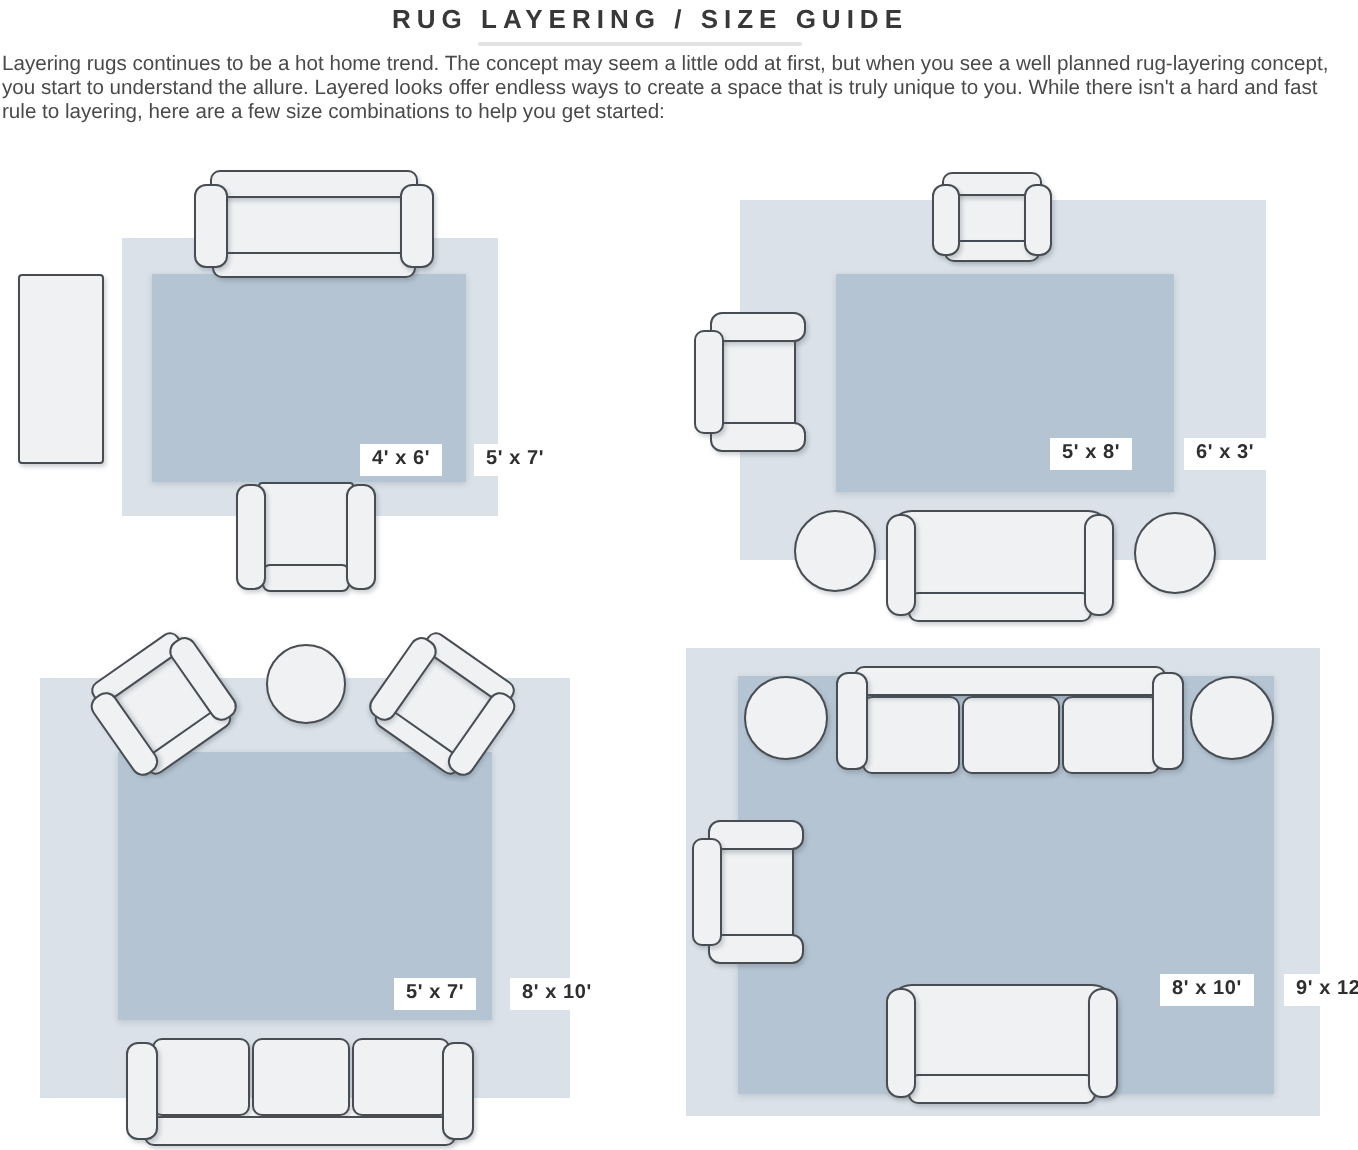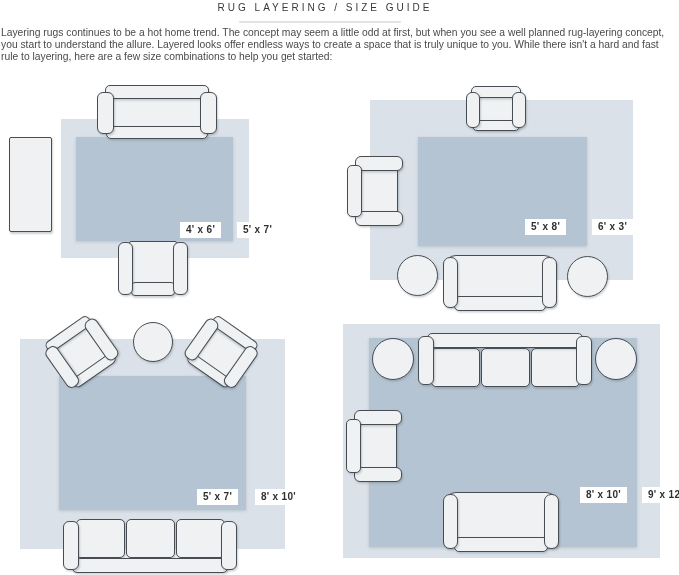--- a/index.html
+++ b/index.html
@@ -1,21 +1,21 @@
 <!DOCTYPE html>
 <html><head>
 <meta charset="utf-8">
 <style>
   * { margin:0; padding:0; box-sizing:border-box; }
   html,body { background:#fff; }
   body { font-family:"Liberation Sans", sans-serif; }
   .page { position:relative; width:679px; height:575px; background:#ffffff; overflow:hidden; }
 
   .title { position:absolute; top:2px; left:0; width:650px; text-align:center;
-           font-size:10px; font-weight:400; letter-spacing:3px; color:#383838; }
+           font-size:13px; font-weight:700; letter-spacing:3px; color:#383838; }
   .divider { position:absolute; top:21px; left:239px; width:162px; height:2px;
              background:#e2e2e2; border-radius:1px; }
   .intro { position:absolute; top:27px; left:1px; width:674px; font-size:10.3px;
            line-height:1.17; color:#4a4a4a; }
 
   .rug { position:absolute; }
   .rug-outer { background:#dae1e8; }
   .rug-inner { background:#b5c4d2; box-shadow:0 1px 3px rgba(100,110,125,0.25); }
 
   .furn { position:absolute; z-index:2; }

